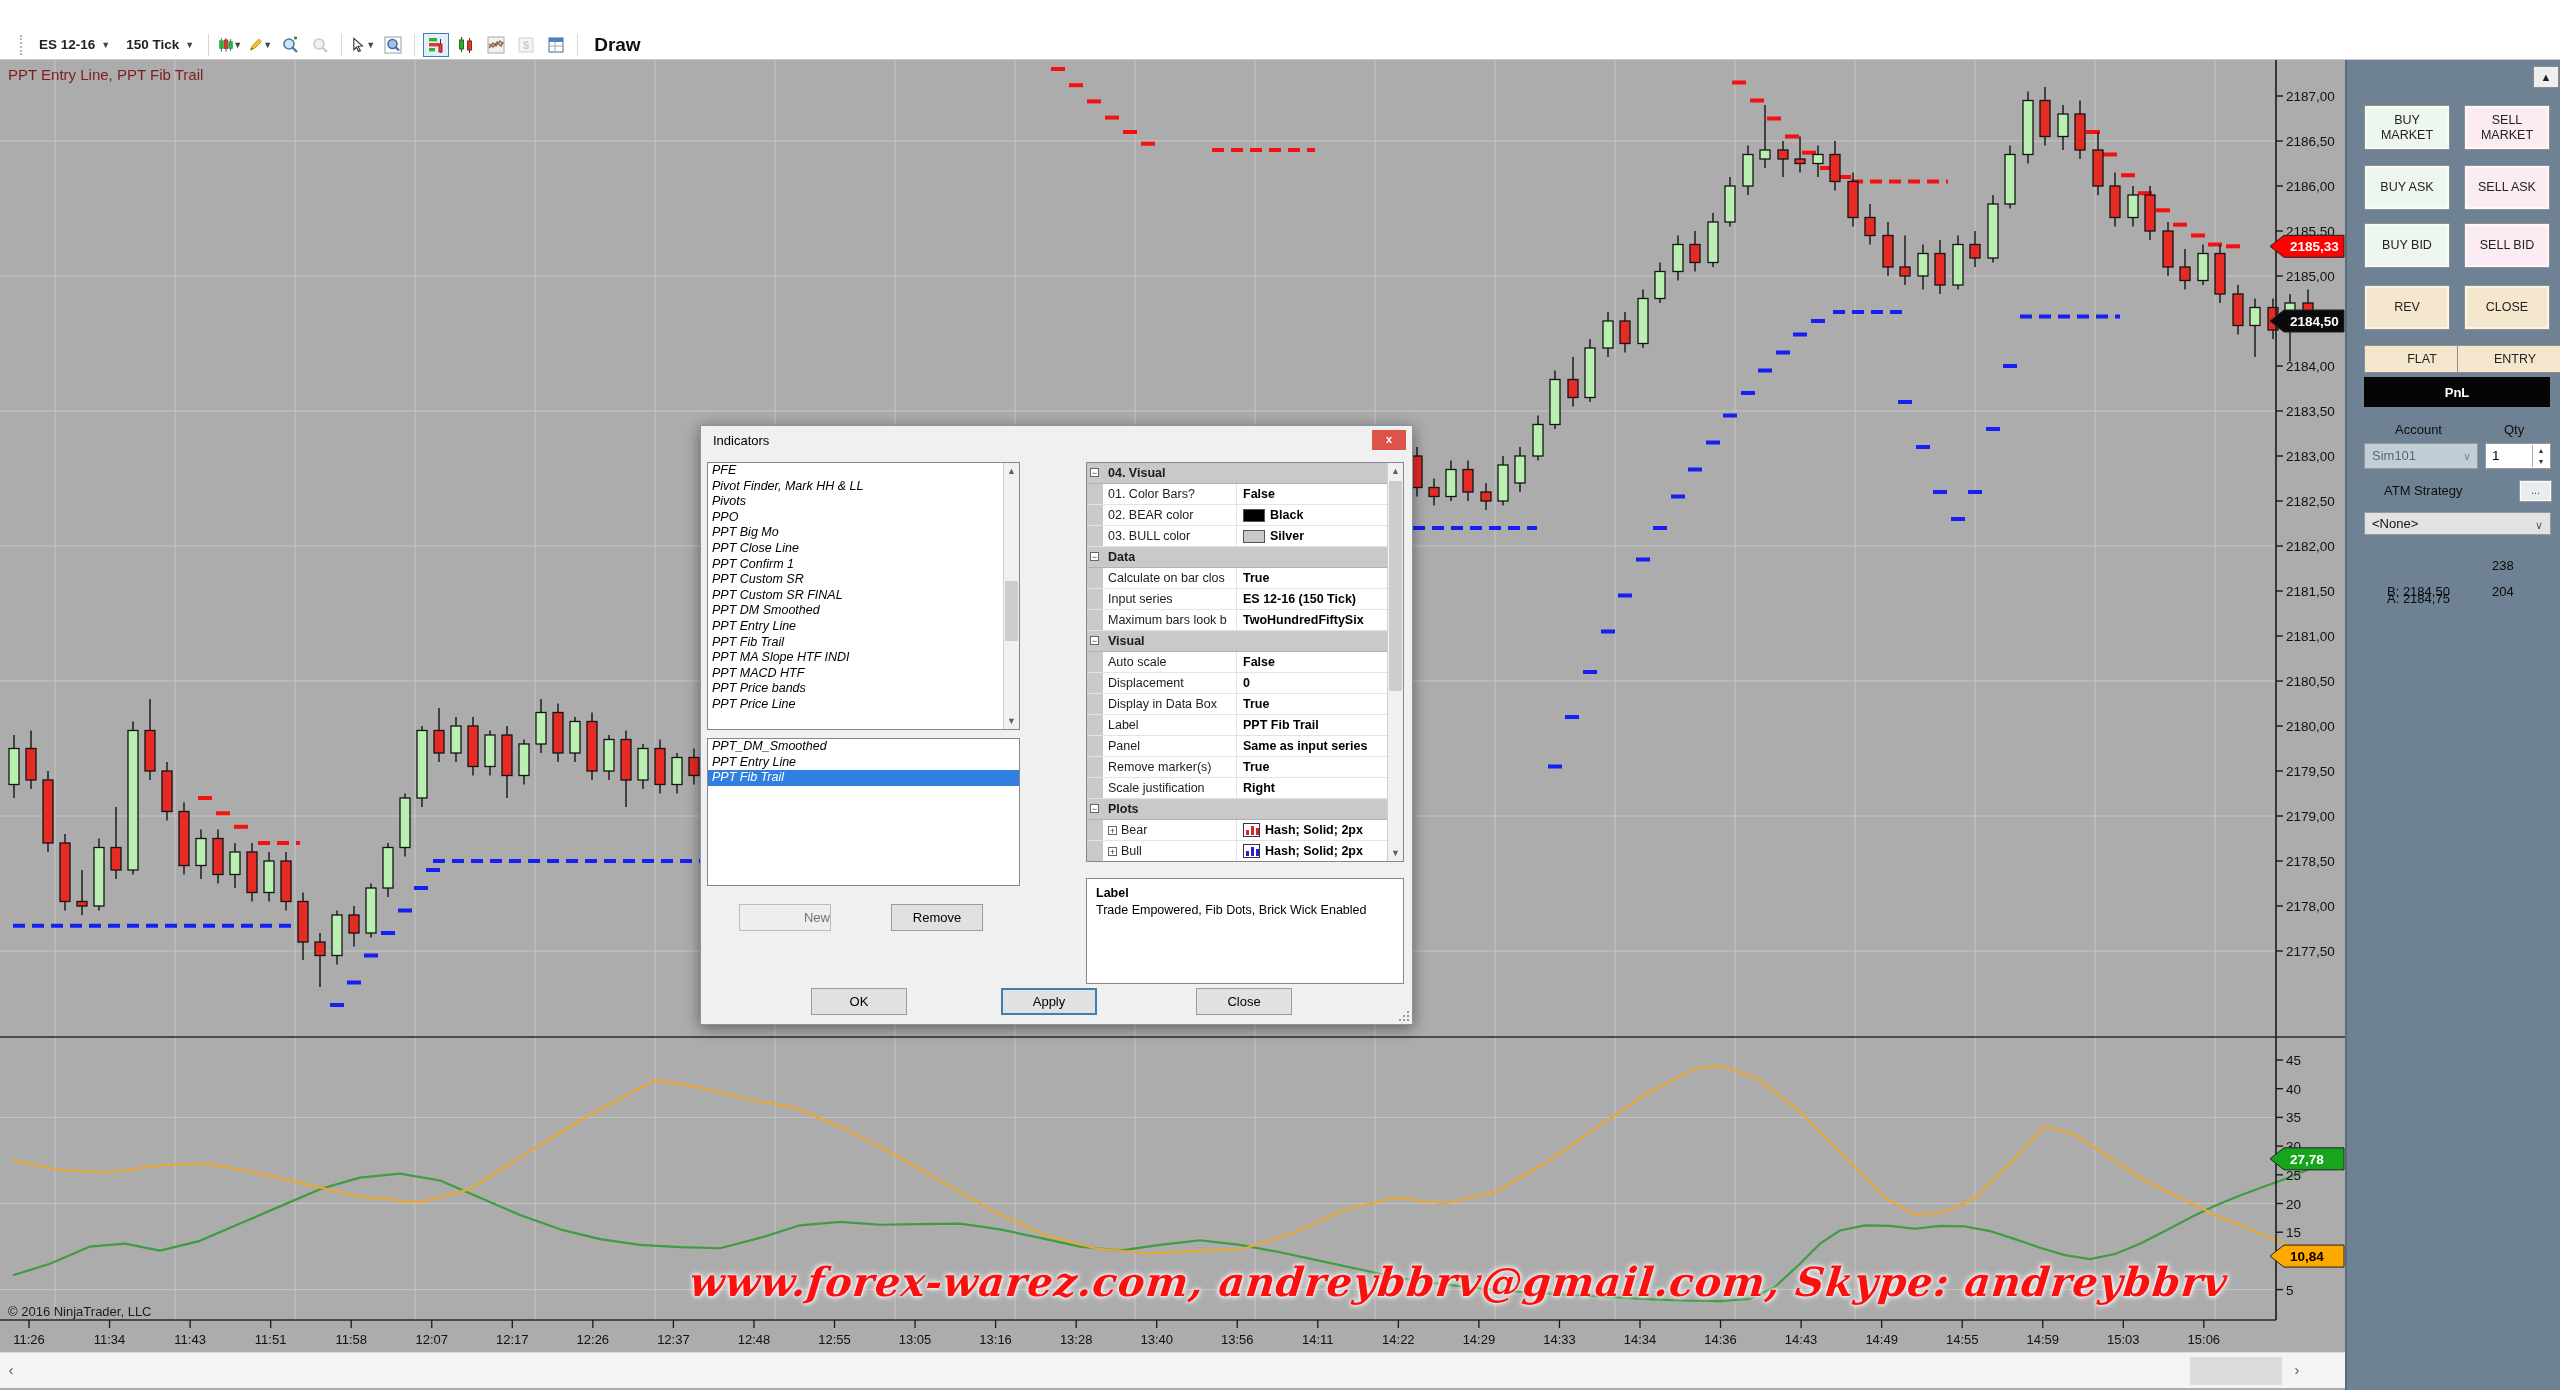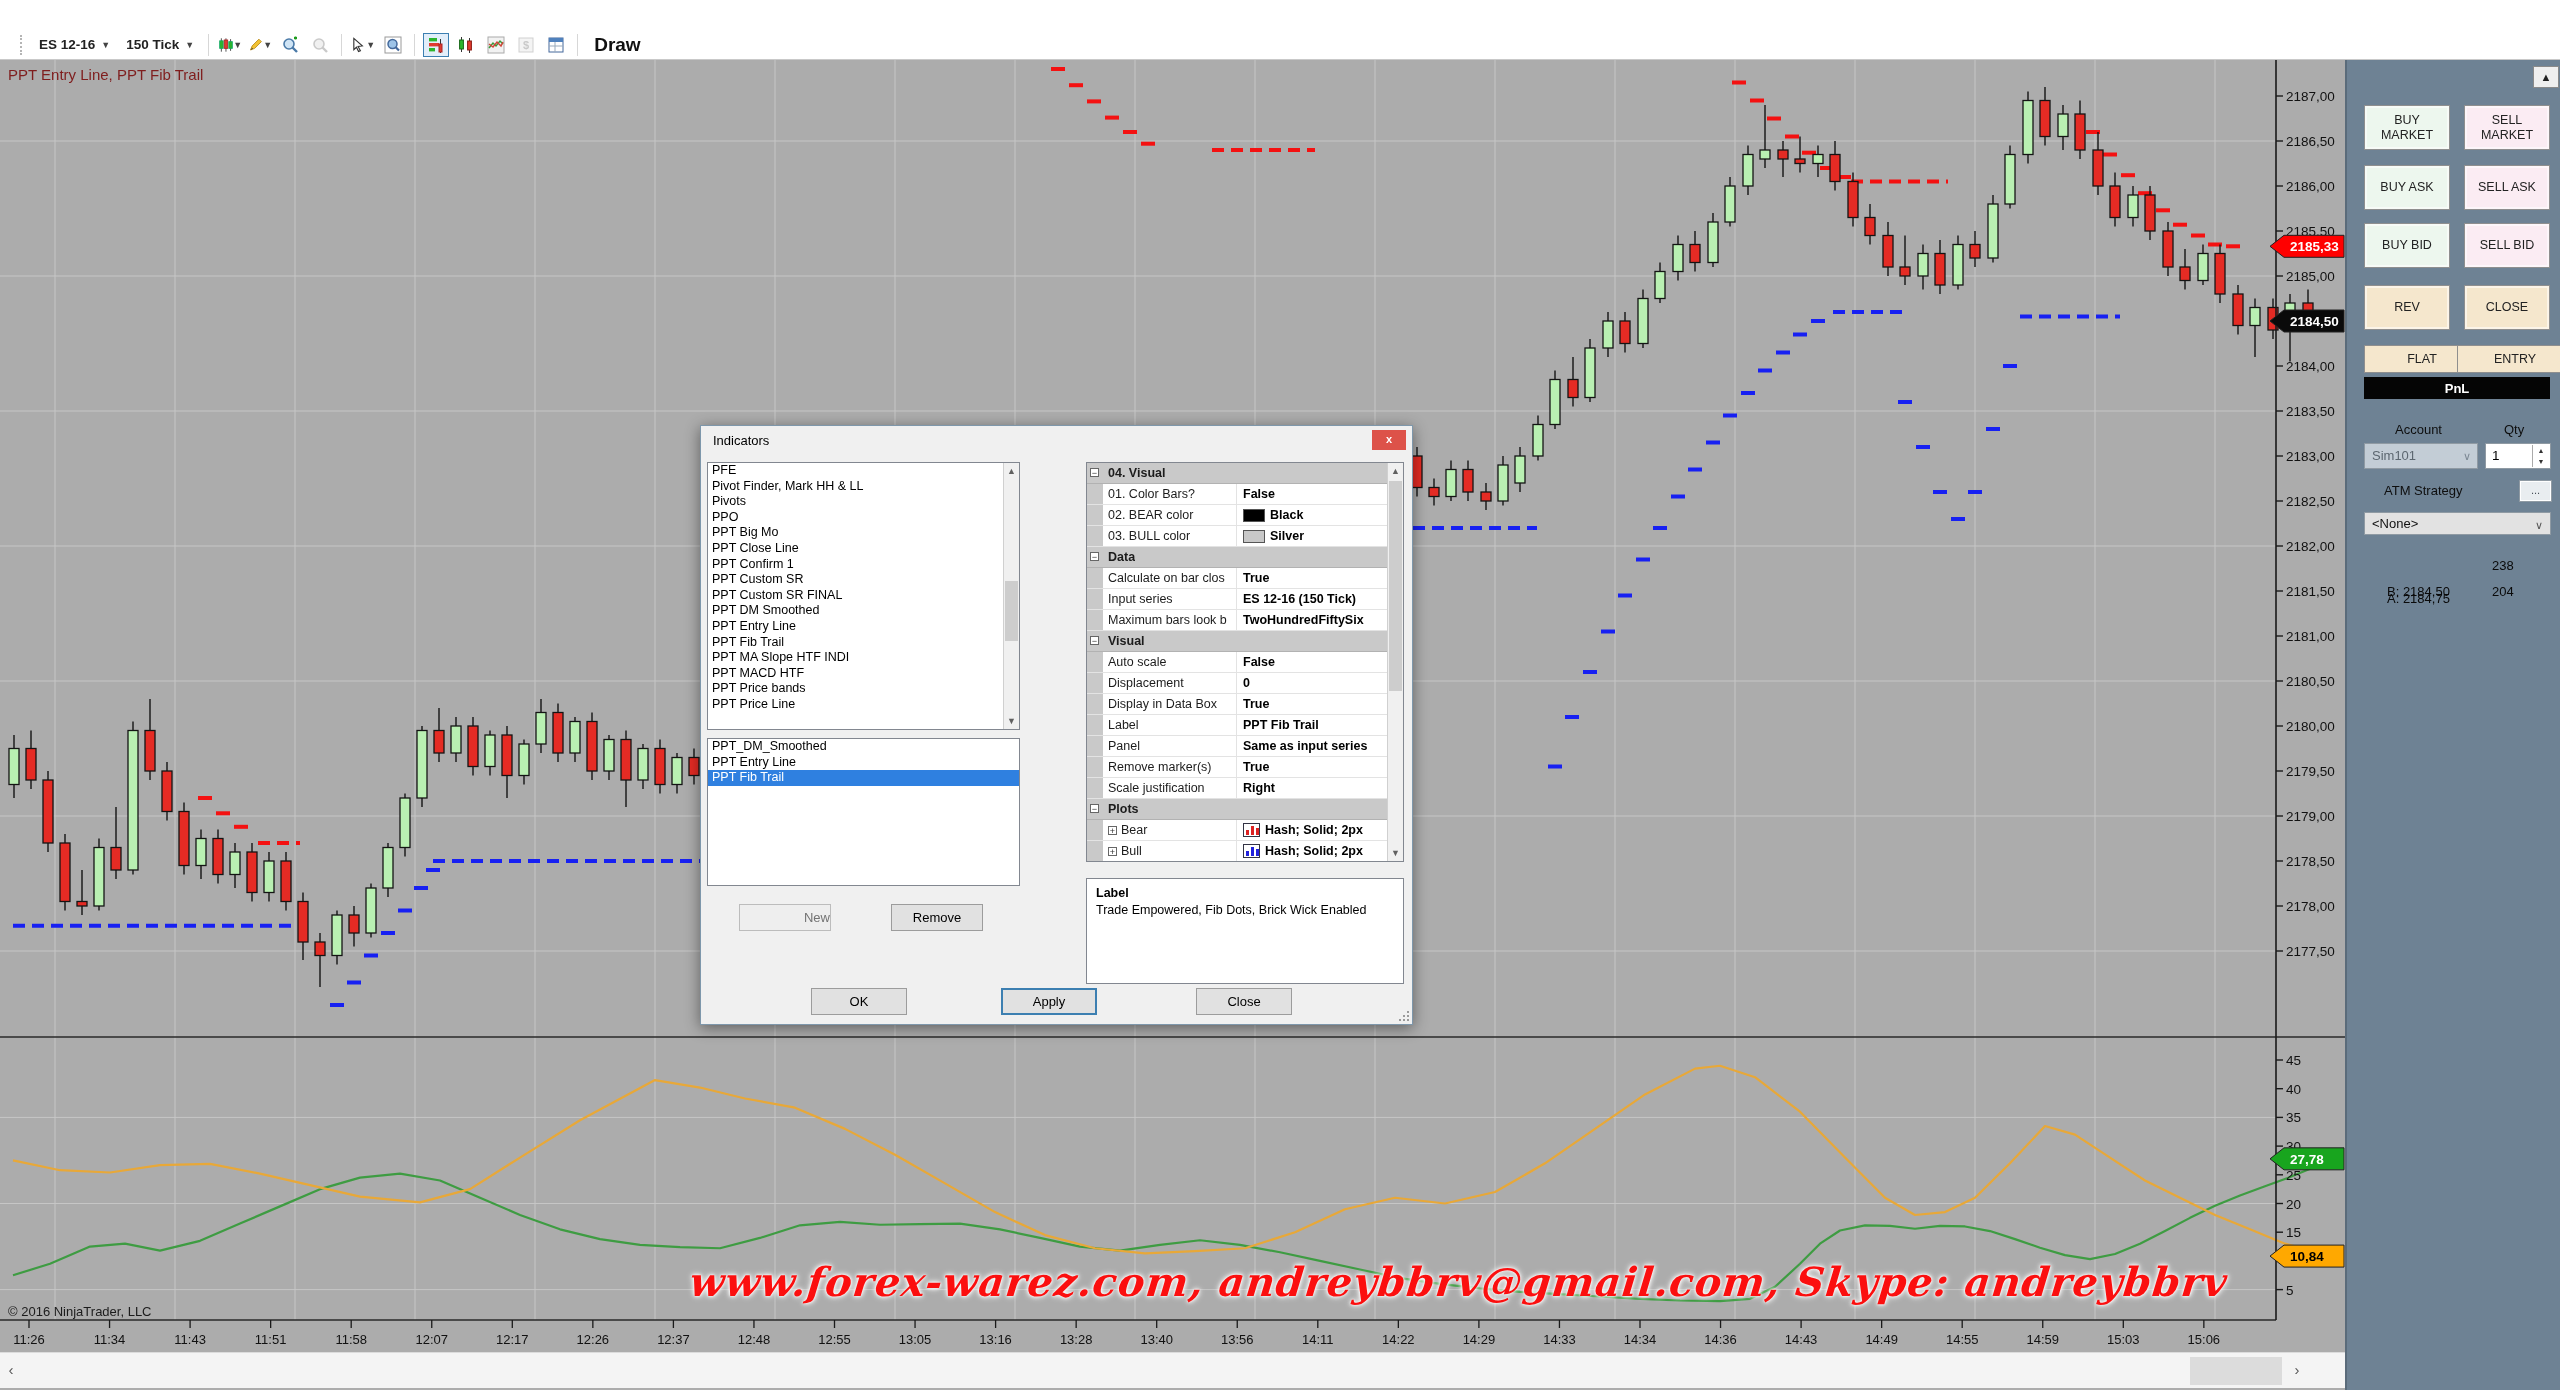--- a/index.html
+++ b/index.html
@@ -42,37 +42,37 @@
   .hs-thumb{position:absolute;left:2190px;top:4px;width:92px;height:28px;background:#dcdcdc;}
 
   
   .trade-panel{position:absolute;left:2345px;top:60px;width:215px;height:1330px;background:#6e8294;border-left:2px solid #5a6b7a;z-index:5;}
   .collapse-btn{position:absolute;left:186px;top:6px;width:26px;height:22px;background:#efefef;border:1px solid #8a8a8a;color:#222;font-size:11px;text-align:center;line-height:20px;}
   .t-btn{position:absolute;width:86px;height:45px;border:1px solid #8f8f8f;box-shadow:inset 0 0 0 2px rgba(255,255,255,.55);display:flex;align-items:center;justify-content:center;text-align:center;font-size:12.5px;color:#222;line-height:1.15;}
   .t-buy{background:#edf7ee;}
   .t-sell{background:#fbecf3;}
   .t-tan{background:#f5e7cd;}
   .t-half{position:absolute;width:116px;height:28px;background:#f5e7cd;border:1px solid #8f8f8f;display:flex;align-items:center;justify-content:center;font-size:12.5px;color:#222;}
-  .pnl-bar{position:absolute;left:17px;top:317px;width:186px;height:22px;background:#050505;color:#fff;font-weight:bold;font-size:13px;display:flex;align-items:center;justify-content:center;}
+  .pnl-bar{position:absolute;left:17px;top:317px;width:186px;height:30px;background:#050505;color:#fff;font-weight:bold;font-size:13px;display:flex;align-items:center;justify-content:center;}
   .tp-label{position:absolute;font-size:13px;color:#0e0e0e;}
   .acct-combo{position:absolute;left:17px;top:383px;width:114px;height:26px;background:#c3cdd6;border:1px solid #8f9aa3;color:#5c6770;font-size:13px;line-height:24px;padding-left:7px;}
   .acct-combo .chev{position:absolute;right:6px;top:0;color:#7c8893;font-size:11px;}
   .qty-box{position:absolute;left:138px;top:383px;width:66px;height:26px;background:#fff;border:1px solid #8f9aa3;font-size:13.5px;line-height:24px;padding-left:6px;color:#000;}
   .spin{position:absolute;right:1px;top:1px;width:17px;height:22px;border-left:1px solid #aaa;display:flex;flex-direction:column;}
   .spin div{flex:1;font-size:7px;color:#333;text-align:center;line-height:11px;}
   .atm-more{position:absolute;left:173px;top:421px;width:31px;height:20px;background:#e9edf0;border:1px solid #fff;outline:1px solid #8f9aa3;color:#49525a;font-size:11px;text-align:center;line-height:17px;}
   .atm-combo{position:absolute;left:17px;top:452px;width:187px;height:23px;background:#e2e2e2;border:1px solid #8f9aa3;font-size:13px;line-height:21px;padding-left:7px;color:#111;}
   .quote{position:absolute;font-size:13px;color:#0a0a0a;}
 
   
   .dialog{position:absolute;left:700px;top:425px;width:713px;height:600px;background:#f0f0f0;border:1px solid #7e97ab;box-shadow:0 3px 14px rgba(0,0,0,.45);z-index:50;}
   .dlg-title{position:absolute;left:0;top:0;width:100%;height:28px;}
   .dlg-title span{position:absolute;left:12px;top:7px;font-size:13px;color:#000;}
   .dlg-close{position:absolute;right:6px;top:4px;width:34px;height:20px;background:#dd5249;color:#fff;font-size:11px;text-align:center;line-height:19px;font-weight:bold;}
-  .listbox{position:absolute;background:#fff;border:1px solid #828790;font-size:12.5px;color:#000;overflow:hidden;}
+  .listbox{position:absolute;background:#fff;border:1px solid #828790;font-size:12.5px;color:#000;overflow:hidden;font-style:italic;}
   .lb1{left:6px;top:36px;width:313px;height:268px;}
   .lb2{left:6px;top:312px;width:313px;height:148px;}
   .lb-item{height:15.6px;line-height:15.6px;padding-left:4px;white-space:nowrap;}
   .lb-item.sel{background:#2f80e0;color:#fff;}
   .vscroll{position:absolute;right:0;top:0;width:16px;height:100%;background:#f0f0f0;border-left:1px solid #d0d0d0;}
   .vs-arr{position:absolute;left:0;width:100%;height:16px;color:#606060;font-size:9px;text-align:center;line-height:16px;}
   .vs-thumb{position:absolute;left:1px;width:13px;background:#cdcdcd;}
   .dlg-btn{position:absolute;width:96px;height:27px;background:#e1e1e1;border:1px solid #9c9c9c;font-size:13px;color:#000;text-align:center;line-height:25px;}
   .dlg-btn.disabled{color:#737373;background:#eeeeee;border-color:#bcbcbc;text-align:right;}
   .dlg-btn.focus{border:2px solid #3c7fb1;line-height:23px;}

